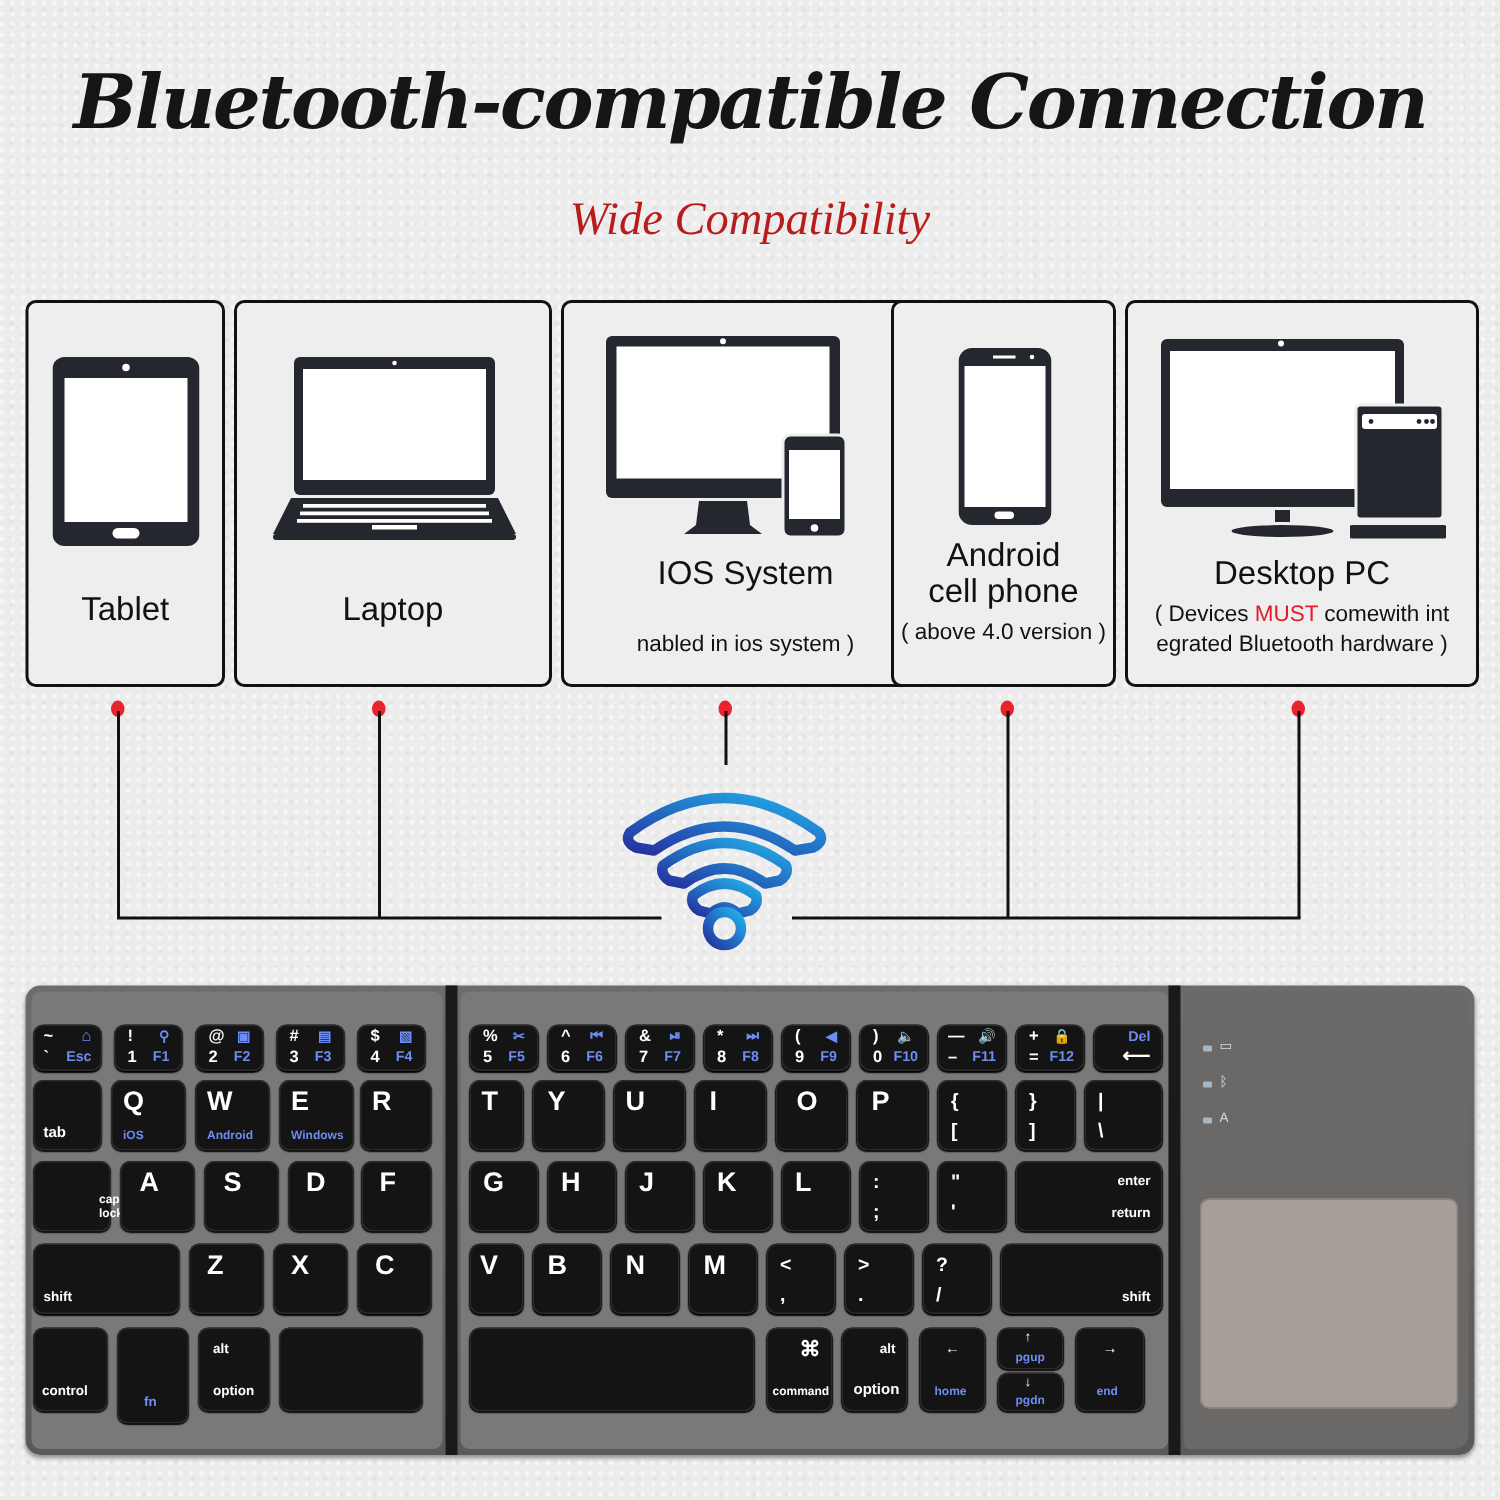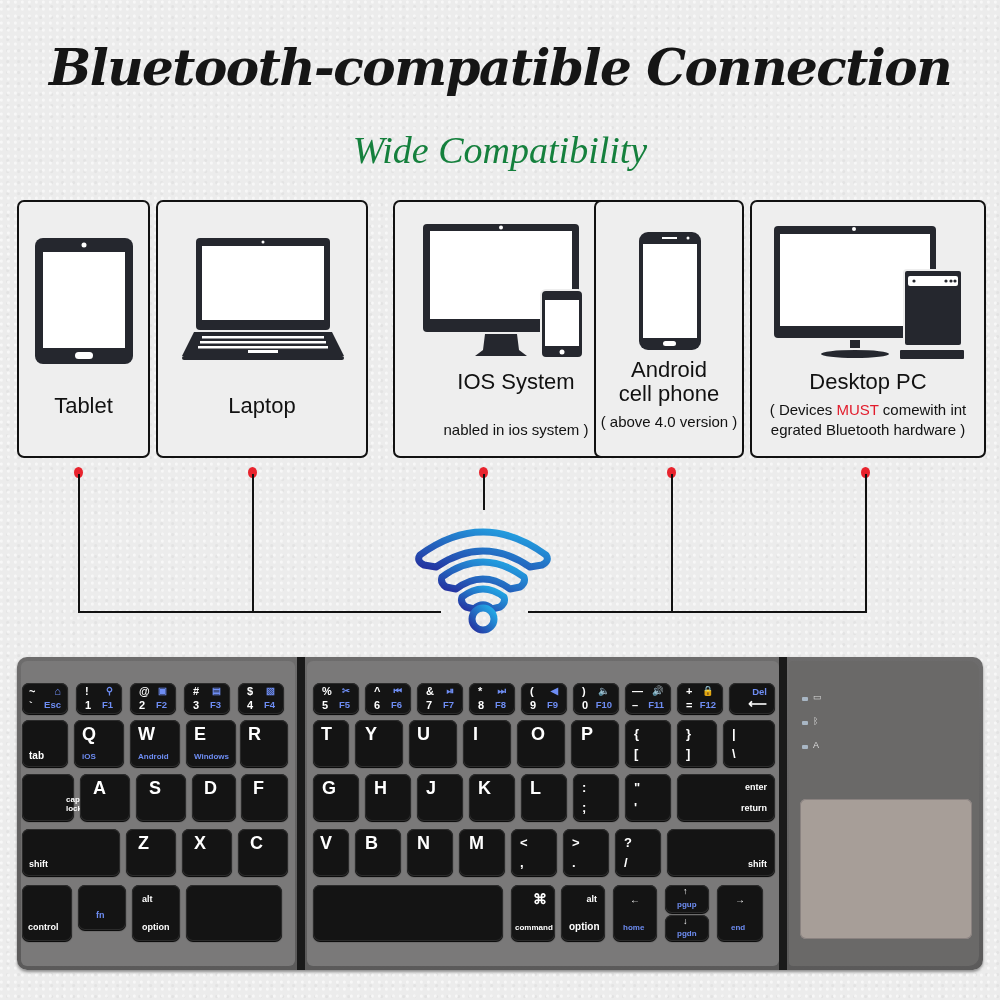--- a/index.html
+++ b/index.html
@@ -6,21 +6,21 @@
   body{width:1000px;height:1000px;position:relative;overflow:hidden;
     background:#ececec;
     background-image:
       radial-gradient(circle at 20% 30%, rgba(255,255,255,.6) 0 1px, transparent 2px),
       radial-gradient(circle at 70% 60%, rgba(0,0,0,.04) 0 1px, transparent 2px);
     background-size:7px 7px, 11px 11px;
     font-family:"Liberation Sans",sans-serif;color:#111;}
   .title{position:absolute;left:0;top:38px;width:1000px;text-align:center;
     font-family:"DejaVu Serif",serif;font-weight:bold;font-style:italic;font-size:50px;letter-spacing:-1.5px;color:#151515;}
   .subtitle{position:absolute;left:0;top:128px;width:1000px;text-align:center;
-    font-family:"Liberation Serif",serif;font-style:italic;font-size:38px;color:#15803d;}
+    font-family:"Liberation Serif",serif;font-style:italic;font-size:31px;color:#b91c1c;}
   .card{position:absolute;top:200px;height:258px;box-sizing:border-box;border:2px solid #111;border-radius:7px;background:#eeeeee;}
   .card .label{position:absolute;left:0;right:0;text-align:center;font-size:22px;color:#111;line-height:24px;}
   .card .note{position:absolute;left:0;right:0;text-align:center;font-size:15px;line-height:20px;color:#111;}
   .card .note .em{color:#e21c2c;}
   .icon{position:absolute;}
   .dot{position:absolute;width:9px;height:11px;border-radius:50%;background:#e8232d;}
   .vline{position:absolute;width:2px;background:#111;}
   .hline{position:absolute;height:2px;background:#111;}
   
   .kb{position:absolute;left:17px;top:657px;width:966px;height:313px;border-radius:10px;
@@ -65,21 +65,21 @@
       <rect x="22" y="98" width="122" height="2.5"></rect>
       <rect x="20" y="103" width="126" height="2.5"></rect>
       <rect x="18" y="108" width="130" height="2.5"></rect>
     </g>
     <rect x="68" y="112" width="30" height="3" fill="#fff"></rect>
     <rect x="2" y="118" width="162" height="4" rx="2" fill="#25272e"></rect>
   </svg>
   <div class="label" style="top:192px;">Laptop</div>
 </div>
 
-<div class="card" style="left:393px;width:246px;">
+<div class="card" style="left:374px;width:246px;">
   <svg class="icon" style="left:28px;top:22px;" width="164" height="136" viewBox="0 0 164 136">
     <rect x="0" y="0" width="156" height="108" rx="4" fill="#25272e"></rect>
     <rect x="7" y="7" width="142" height="88" fill="#fff"></rect>
     <circle cx="78" cy="3.5" r="2" fill="#fff"></circle>
     <path d="M62 110 L94 110 L96 126 L104 132 L52 132 L60 126 Z" fill="#25272e"></path>
     <rect x="118" y="66" width="42" height="68" rx="5" fill="#25272e" stroke="#eee" stroke-width="2"></rect>
     <rect x="122" y="76" width="34" height="46" fill="#fff"></rect>
     <circle cx="139" cy="128" r="2.5" fill="#fff"></circle>
   </svg>
   <div class="label" style="top:168px;">IOS System</div>
@@ -372,21 +372,21 @@
     <span class="sm tl">?</span>
       <span class="sm bl">/</span>
     </div>
   <div class="key" style="left:650px;top:172px;width:108px;height:47px;">
     <span class="sm" style="right:8px;bottom:7px;font-size:9px;">shift</span>
   </div>
 
   <div class="key" style="left:5px;top:228px;width:50px;height:56px;">
     <span class="sm" style="left:6px;bottom:9px;font-size:9px;">control</span>
   </div>
-  <div class="key" style="left:61px;top:228px;width:48px;height:45px;">
+  <div class="key" style="left:61px;top:228px;width:48px;height:64px;">
     <span class="sm blue" style="left:18px;bottom:10px;font-size:9px;">fn</span>
   </div>
   <div class="key" style="left:115px;top:228px;width:48px;height:56px;">
     <span class="sm" style="left:10px;top:9px;font-size:9px;">alt</span>
     <span class="sm" style="left:10px;bottom:9px;font-size:9px;">option</span>
   </div>
   <div class="key" style="left:169px;top:228px;width:96px;height:56px;"></div>
 
   <div class="key" style="left:296px;top:228px;width:190px;height:56px;"></div>
   <div class="key" style="left:494px;top:228px;width:44px;height:56px;">

